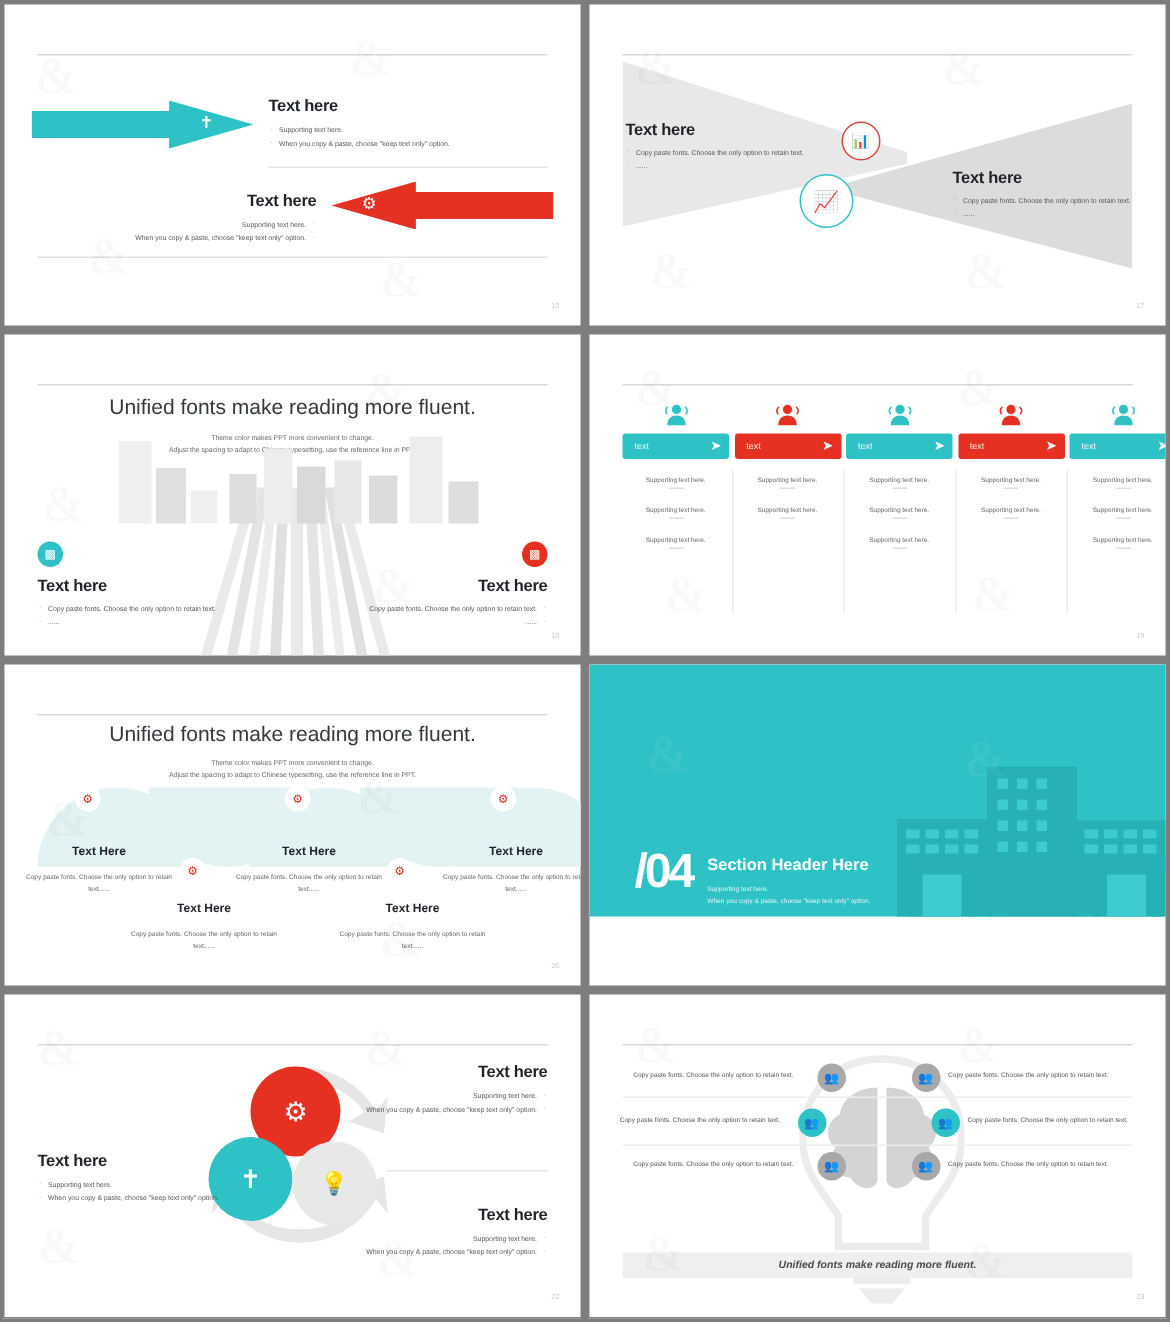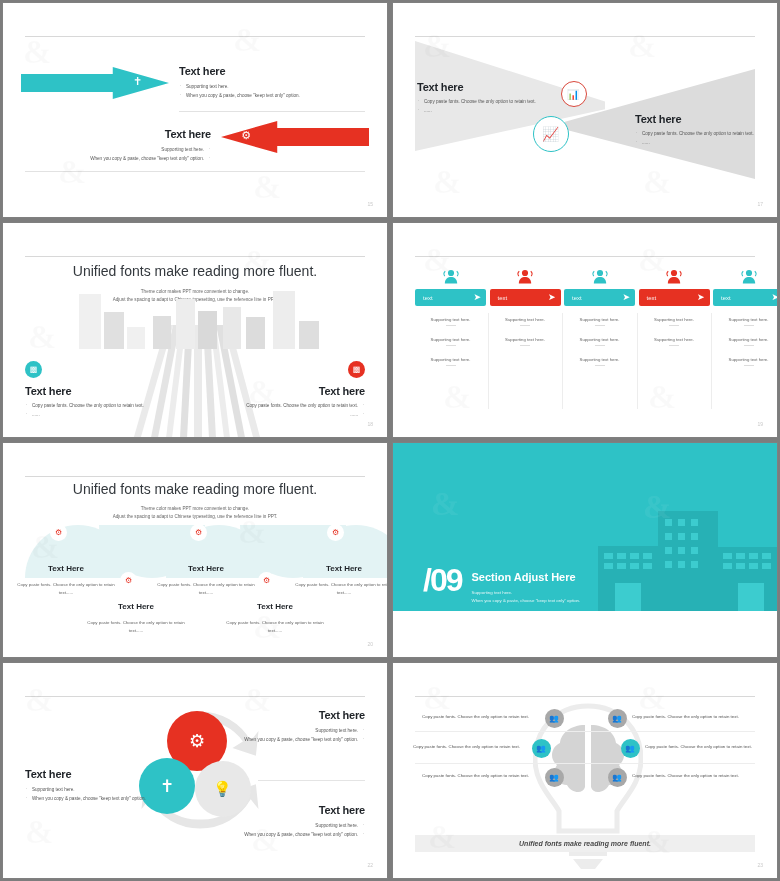--- a/index.html
+++ b/index.html
@@ -463,23 +463,23 @@
   <div class="bld" style="left:335px;top:135px;width:6px;height:33px;"></div>
   <div class="bld" style="left:375px;top:135px;width:6px;height:33px;"></div>
   <div class="win" style="left:345px;top:140px;width:26px;height:28px;"></div>
 
   <div class="wm">
     <span style="left:38px;top:42px;color:rgba(255,255,255,.10);">&amp;</span>
     <span style="left:250px;top:45px;color:rgba(255,255,255,.10);">&amp;</span>
   </div>
 
   <div style="position:absolute;left:30px;bottom:52px;display:flex;align-items:flex-start;gap:10px;">
-    <div class="num6">/09</div>
+    <div class="num6">/04</div>
     <div style="padding-top:4px;">
-      <div class="sh6">Section Adjust Here</div>
+      <div class="sh6">Section Header Here</div>
       <div class="ss6" style="margin-top:6px;">Supporting text here.</div>
       <div class="ss6">When you copy &amp; paste, choose "keep text only" option.</div>
     </div>
   </div>
 </div>
   </div>
 
 <div class="slide">
     <div class="inner">
   <div class="wm">

